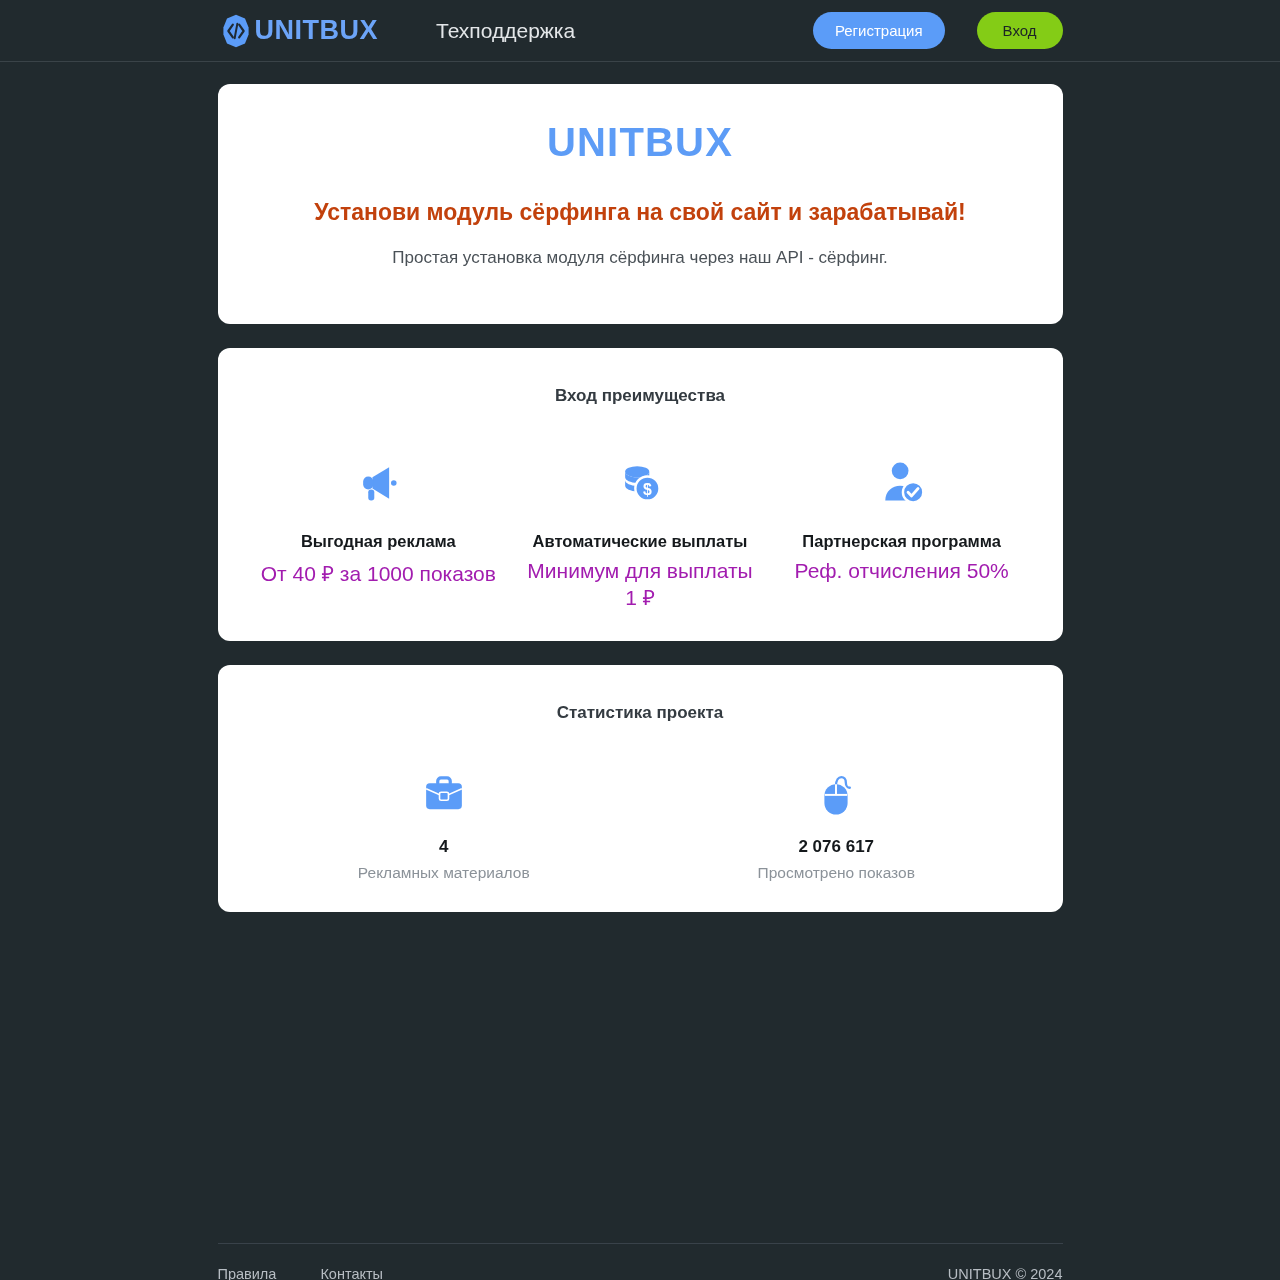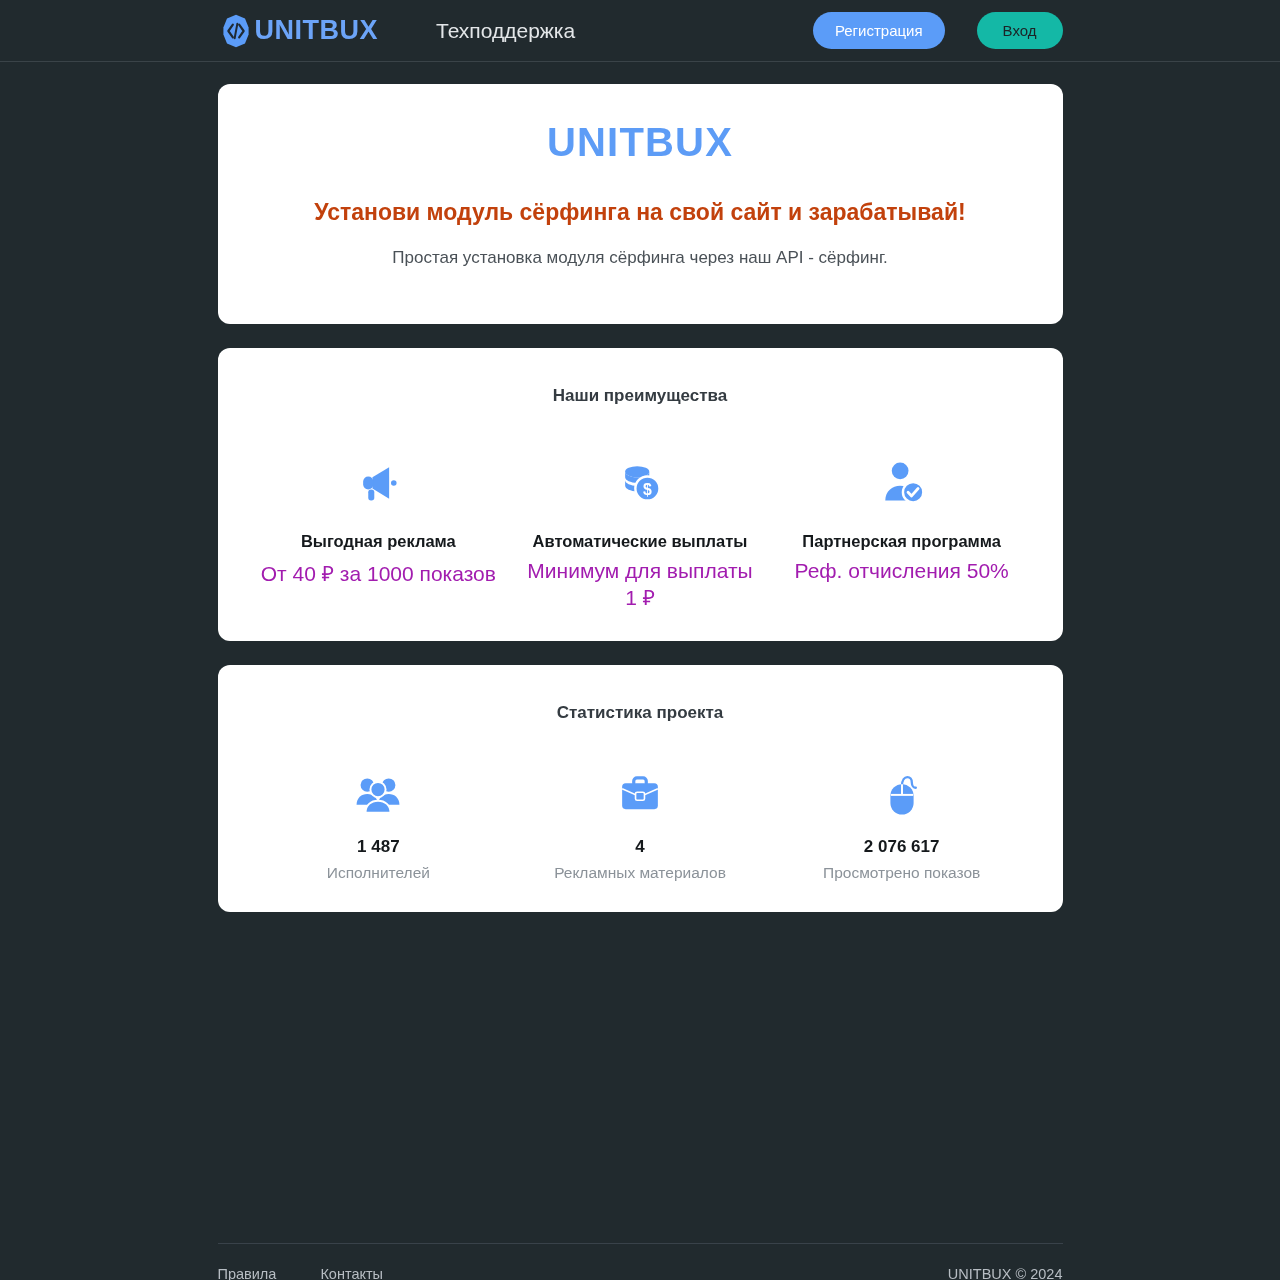--- a/index.html
+++ b/index.html
@@ -63,21 +63,21 @@
     cursor: pointer;
     font-family: inherit;
     line-height: 1;
   }
   .btn-primary {
     background: #5b9cf8;
     color: #ffffff;
     padding: 11px 22px;
   }
   .btn-light {
-    background: #14b8a6;
+    background: #84cc16;
     color: #1c2326;
     padding: 11px 26px;
   }
 
   
   .page {
     width: 845px;
     margin: 0 auto;
     padding-top: 22px;
   }
@@ -220,21 +220,21 @@
 
 <div class="page">
 
   <div class="card hero">
     <h1 class="hero-title">UNITBUX</h1>
     <h2 class="hero-sub">Установи модуль сёрфинга на свой сайт и зарабатывай!</h2>
     <p class="hero-desc">Простая установка модуля сёрфинга через наш API - сёрфинг.</p>
   </div>
 
   <div class="card">
-    <h3 class="section-title">Наши преимущества</h3>
+    <h3 class="section-title">Вход преимущества</h3>
 
     <div class="features">
 
       <div class="feature">
         <div class="feature-icon">
           <svg viewBox="0 0 56 56" width="52" height="52" aria-hidden="true">
             <path d="M40 12 L22 23 L22 35 L40 46 Z" fill="#5b9cf8"></path>
             <rect x="12" y="22" width="11" height="14" rx="5.5" fill="#5b9cf8"></rect>
             <rect x="17.5" y="36" width="6.5" height="12" rx="3" fill="#5b9cf8"></rect>
             <circle cx="45" cy="29" r="3" fill="#5b9cf8"></circle>
@@ -272,34 +272,20 @@
       </div>
 
     </div>
   </div>
 
   <div class="card">
     <h3 class="section-title">Статистика проекта</h3>
 
     <div class="stats">
 
-      <div class="stat">
-        <div class="stat-icon">
-          <svg viewBox="0 0 56 56" width="50" height="50" aria-hidden="true">
-            <circle cx="16" cy="18" r="7.5" fill="#5b9cf8"></circle>
-            <path d="M4 40 c0-7.5 5.4-12 12-12 s12 4.5 12 12 z" fill="#5b9cf8"></path>
-            <circle cx="40" cy="18" r="7.5" fill="#5b9cf8"></circle>
-            <path d="M28 40 c0-7.5 5.4-12 12-12 s12 4.5 12 12 z" fill="#5b9cf8"></path>
-            <circle cx="28" cy="23" r="8.5" fill="#5b9cf8" stroke="#ffffff" stroke-width="2.2"></circle>
-            <path d="M14 49 c0-8.5 6.2-13.5 14-13.5 s14 5 14 13.5 z" fill="#5b9cf8" stroke="#ffffff" stroke-width="2.2"></path>
-          </svg>
-        </div>
-        <div class="stat-value">1 487</div>
-        <div class="stat-label">Исполнителей</div>
-      </div>
 
       <div class="stat">
         <div class="stat-icon">
           <svg viewBox="0 0 56 56" width="50" height="50" aria-hidden="true">
             <path d="M21 16 v-2.5 c0-2 1.6-3.5 3.5-3.5 h7 c1.9 0 3.5 1.5 3.5 3.5 V16" stroke="#5b9cf8" stroke-width="3.6" fill="none" stroke-linecap="round"></path>
             <rect x="8" y="16" width="40" height="29" rx="4" fill="#5b9cf8"></rect>
             <path d="M8 22 L28 31 L48 22" stroke="#ffffff" stroke-width="1.8" fill="none"></path>
             <rect x="23" y="26" width="10" height="9" rx="1.8" fill="#5b9cf8" stroke="#ffffff" stroke-width="1.8"></rect>
           </svg>
         </div>

